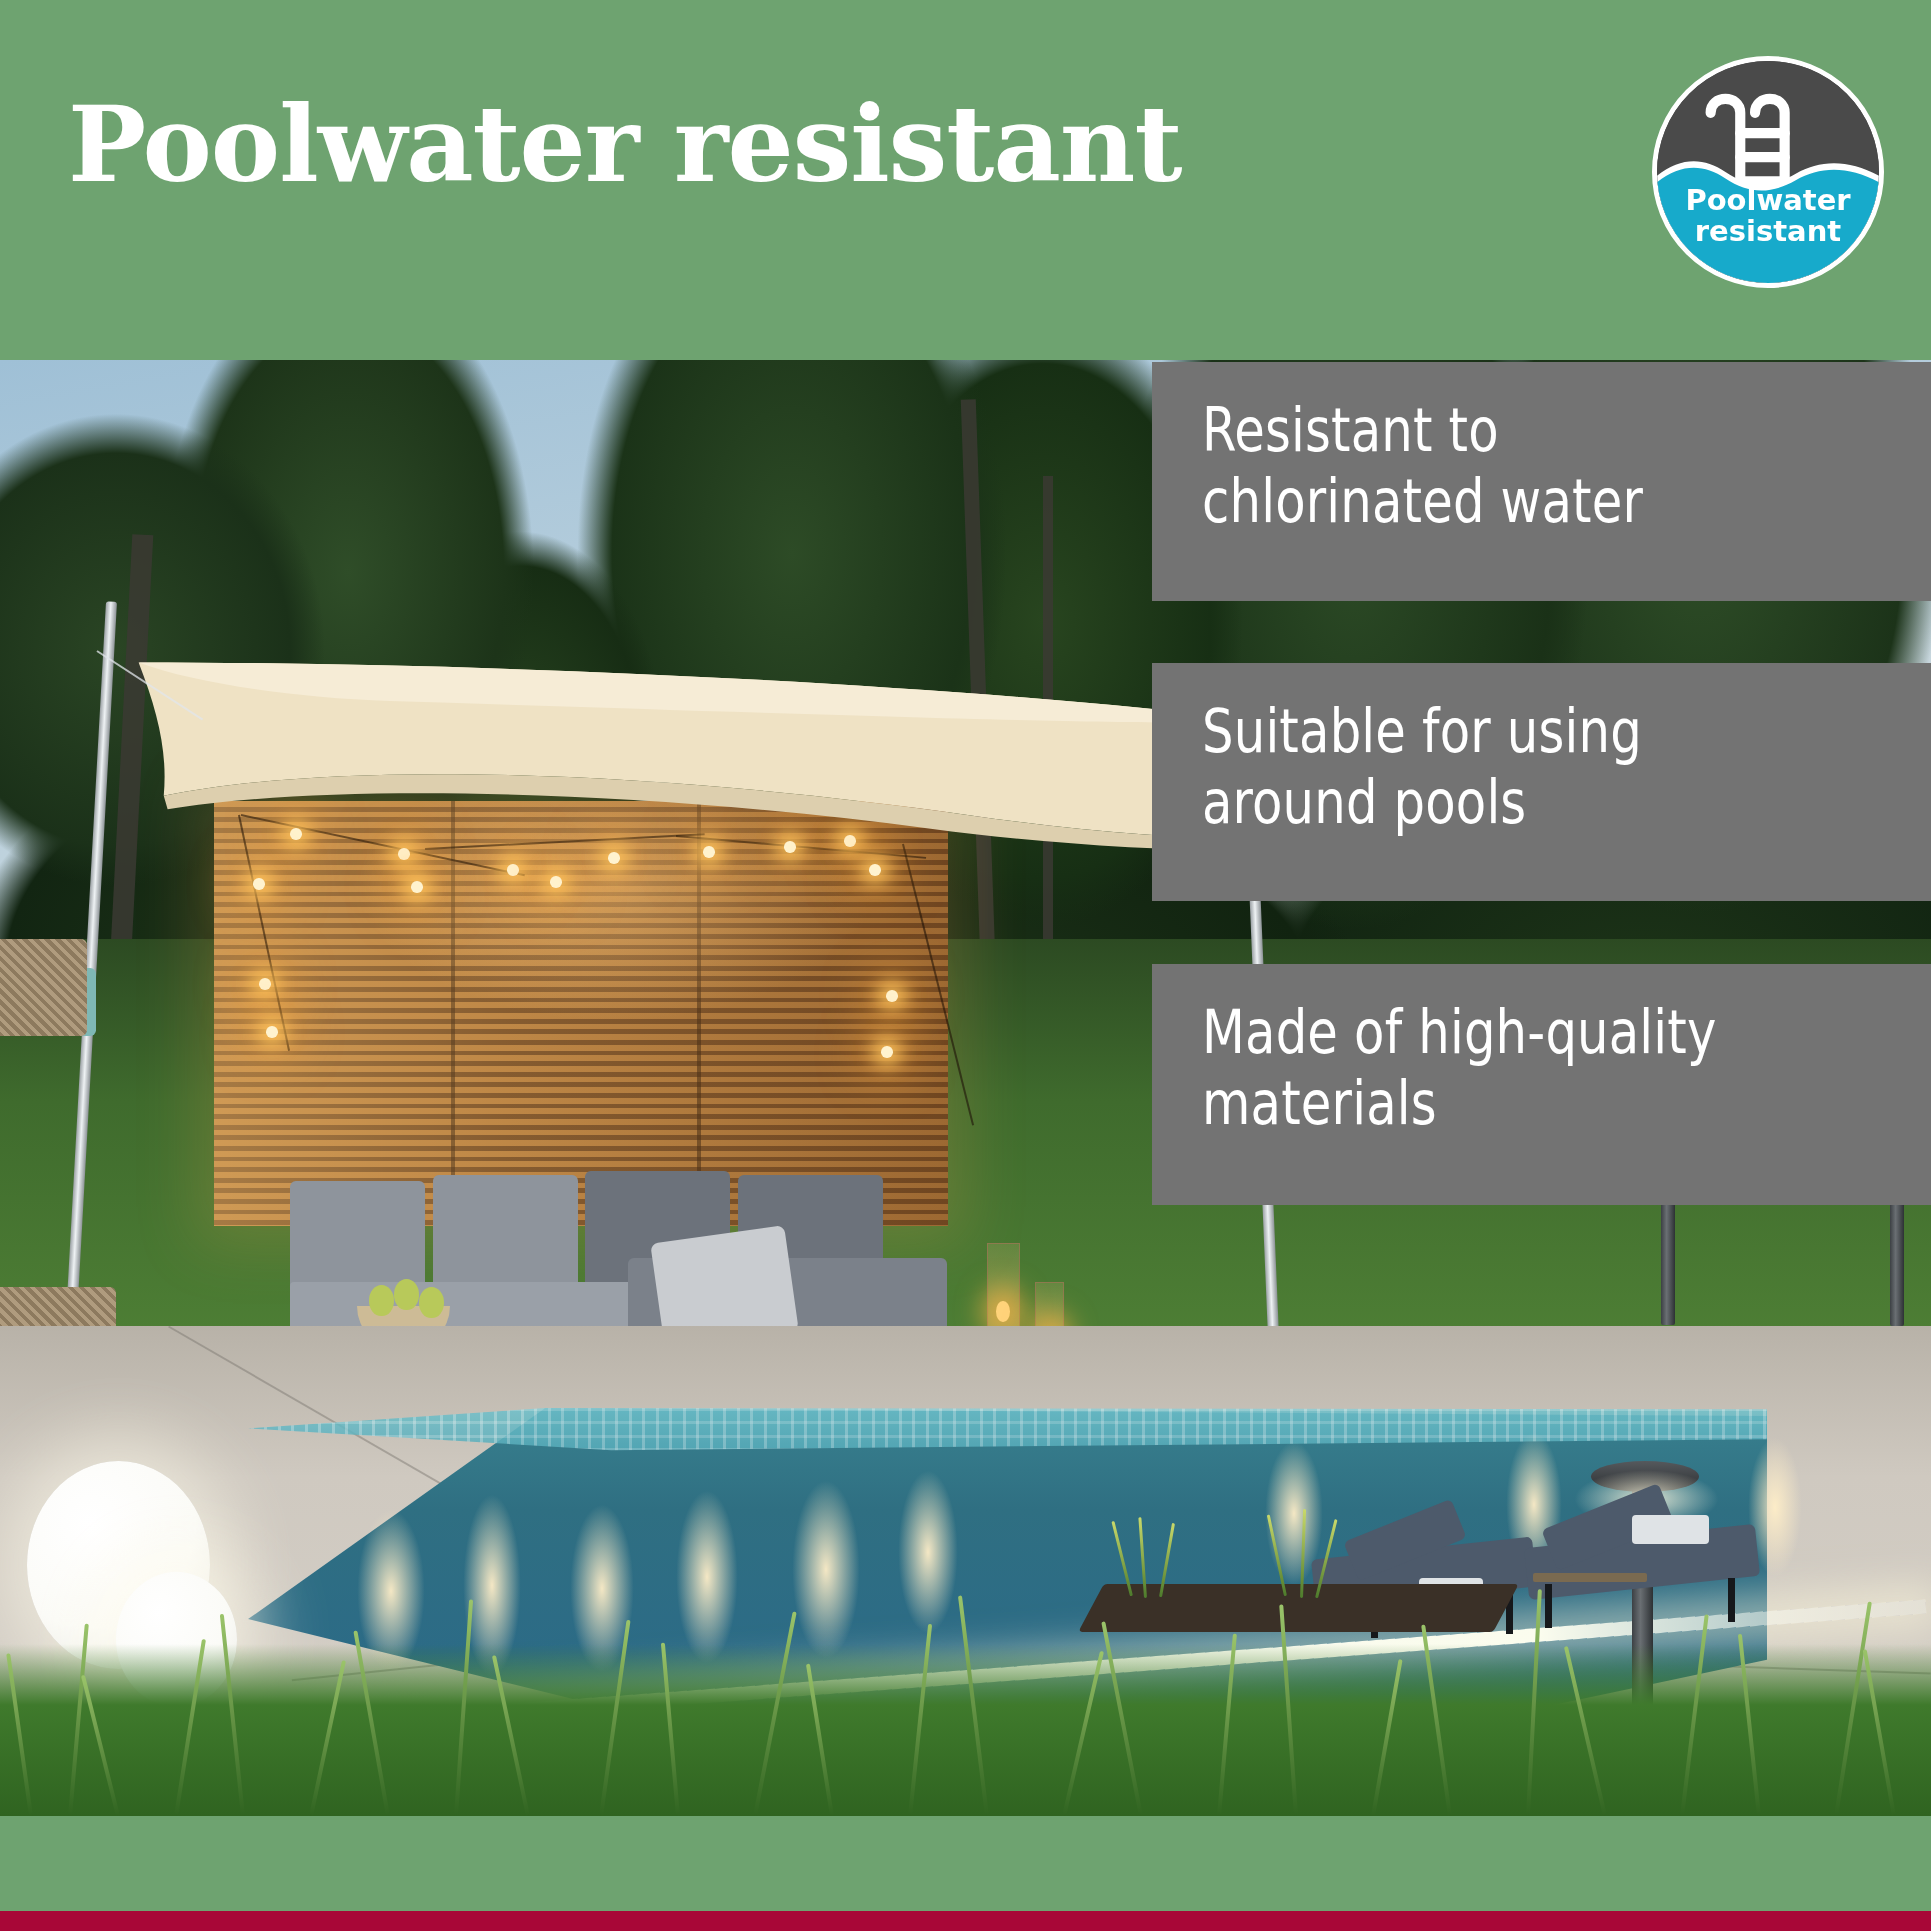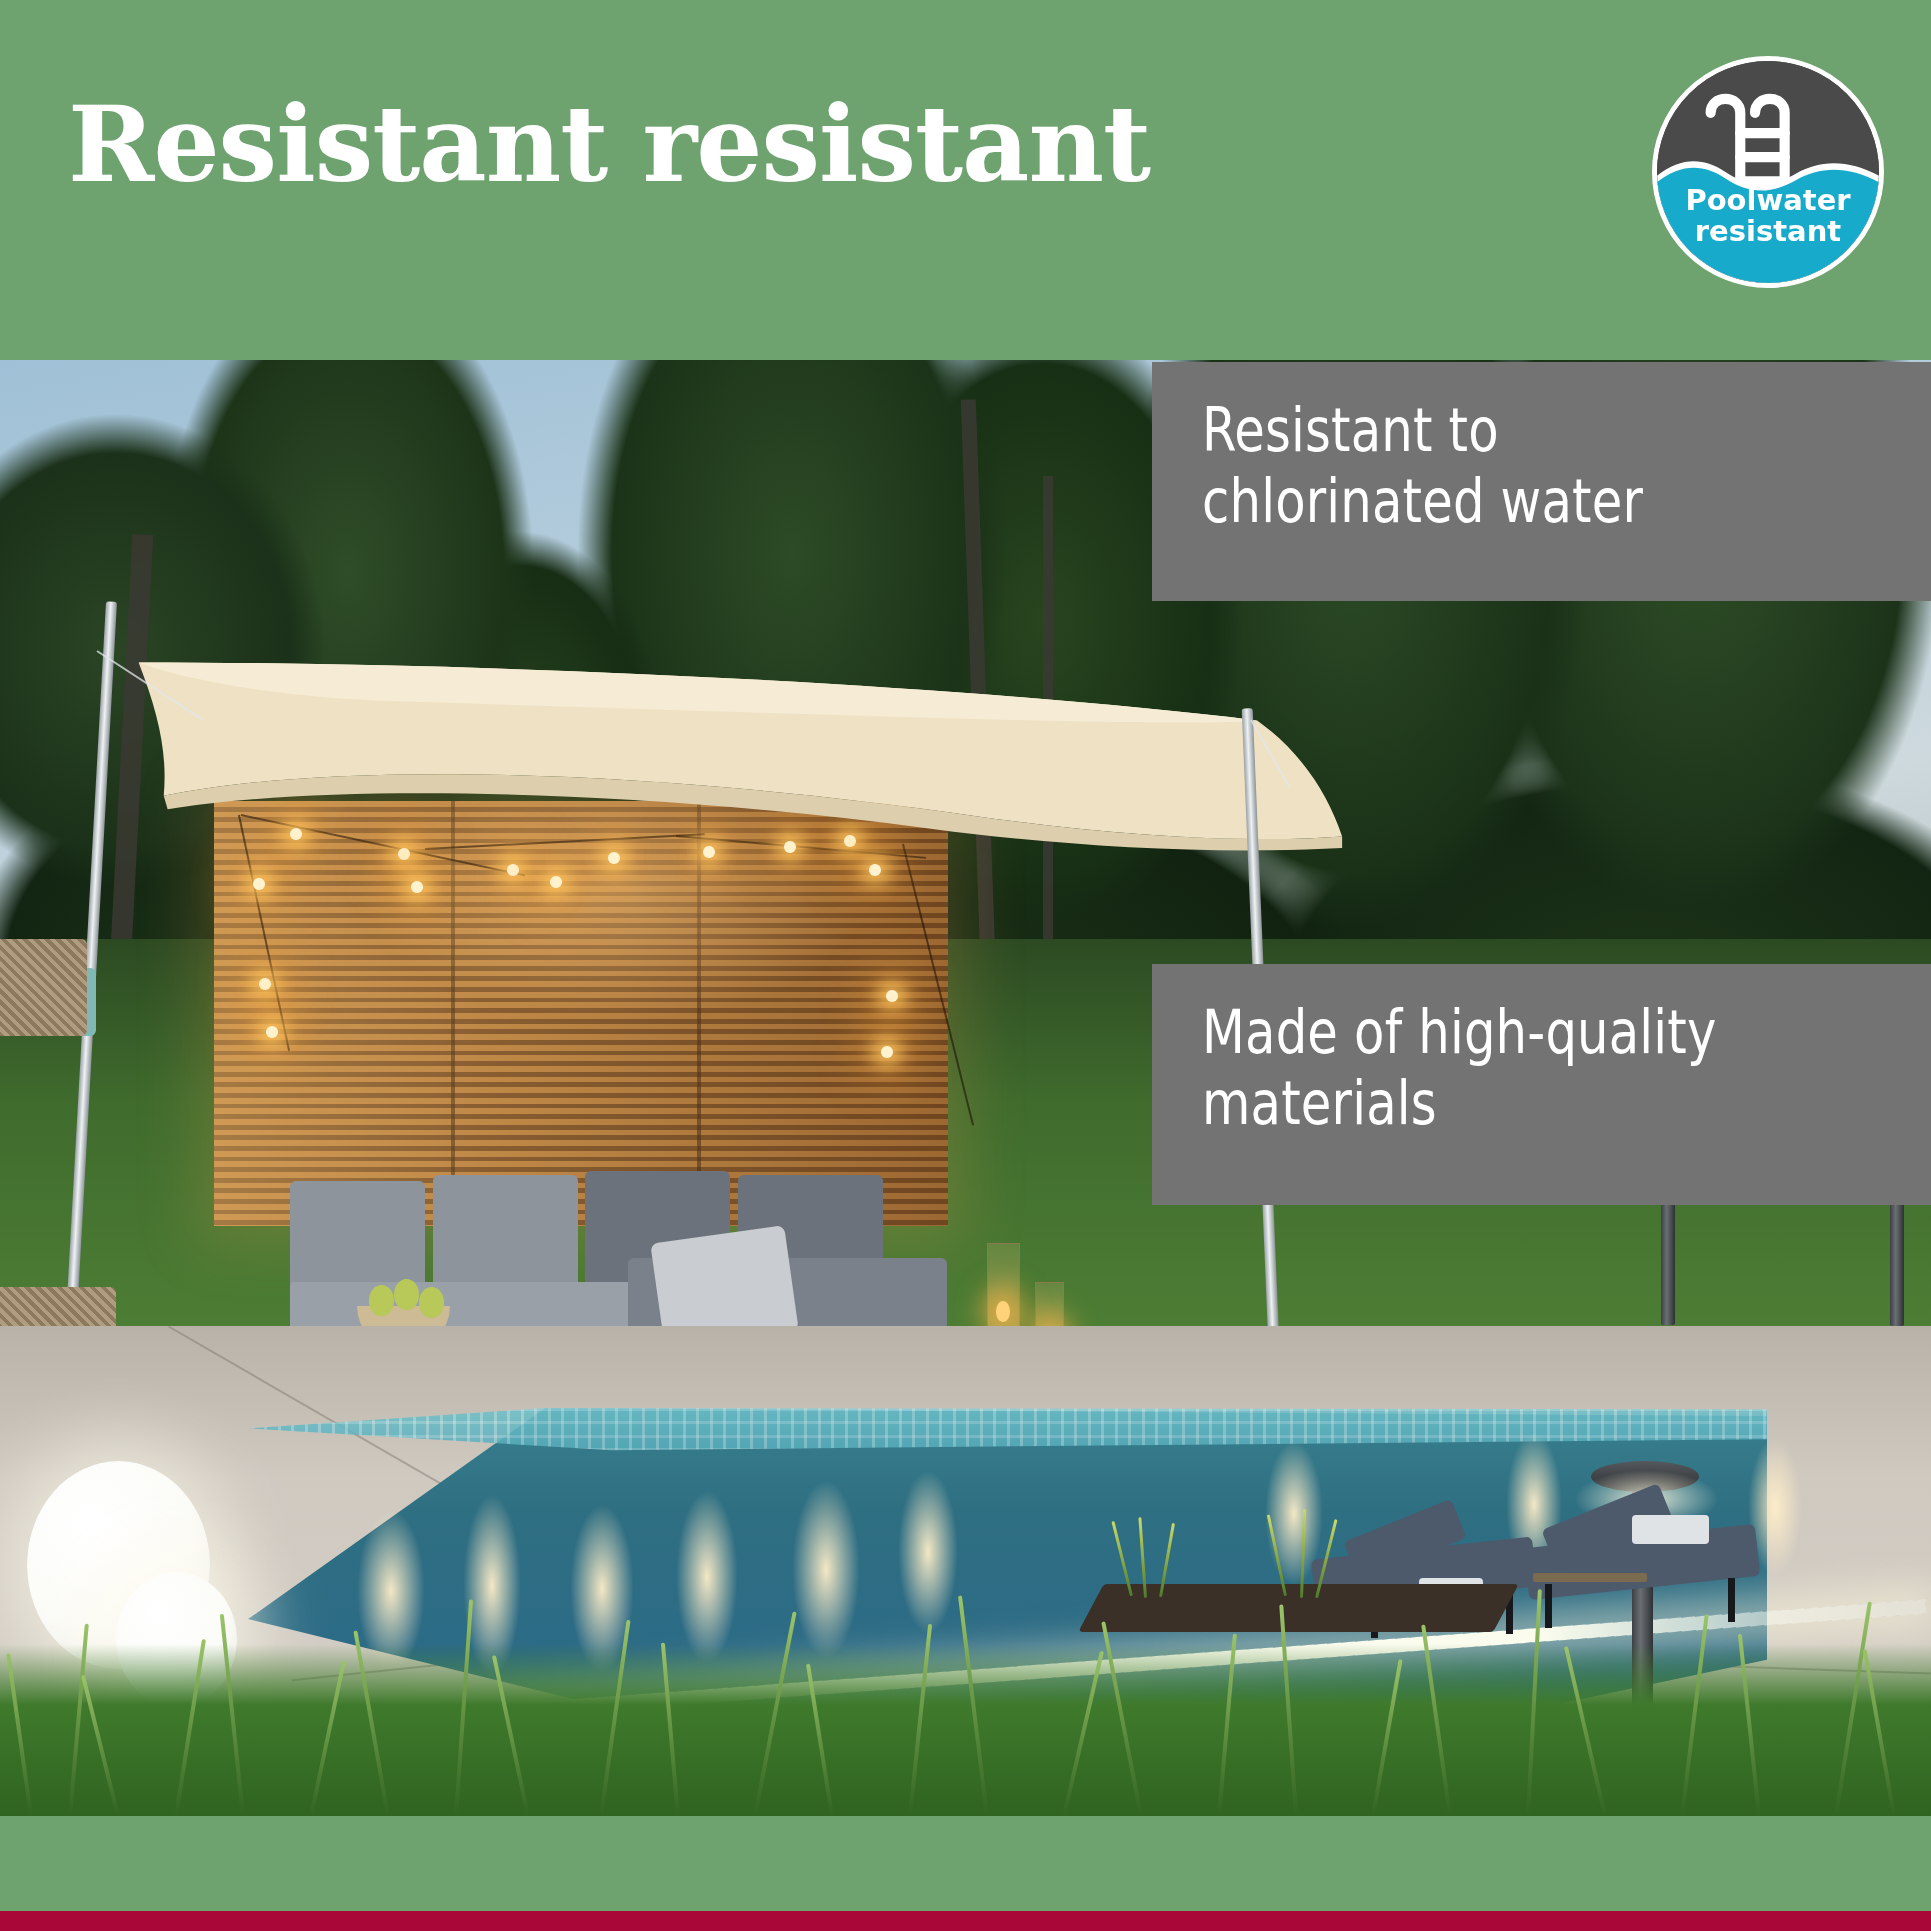--- a/index.html
+++ b/index.html
@@ -217,21 +217,21 @@
   .footer-red{
     position:absolute;left:0;top:1911px;width:1931px;height:20px;background:#a80737;
   }
 </style>
 </head>
 <body>
 
 <div id="page">
 
   <div class="header">
-    <div class="header-title">Resistant resistant</div>
+    <div class="header-title">Poolwater resistant</div>
 
     <div class="badge">
       <svg viewBox="0 0 240 240">
         <rect x="0" y="0" width="240" height="240" fill="#4a4a4a"></rect>
 
         <g fill="none" stroke="#ffffff" stroke-width="11" stroke-linecap="round">
           <path d="M58 56 C58 36, 90 36, 90 56 L90 146"></path>
           <path d="M106 56 C106 36, 138 36, 138 56 L138 146"></path>
           <path d="M90 78 L138 78"></path>
           <path d="M90 104 L138 104"></path>
@@ -415,20 +415,24 @@
       <div class="blade" style="left:1834px;height:217px;transform:rotate(9deg);"></div>
       <div class="blade" style="left:1892px;height:169px;transform:rotate(-10deg);"></div>
     </div>
   </div>
 
   <div class="feature" id="feature-0">
     <p>Resistant to</p>
     <p>chlorinated water</p>
   </div>
 
+  <div class="feature" id="feature-1">
+    <p>Suitable for using</p>
+    <p>around pools</p>
+  </div>
 
   <div class="feature" id="feature-2">
     <p>Made of high-quality</p>
     <p>materials</p>
   </div>
 
   <div class="footer-green"></div>
   <div class="footer-red"></div>
 
 </div>

